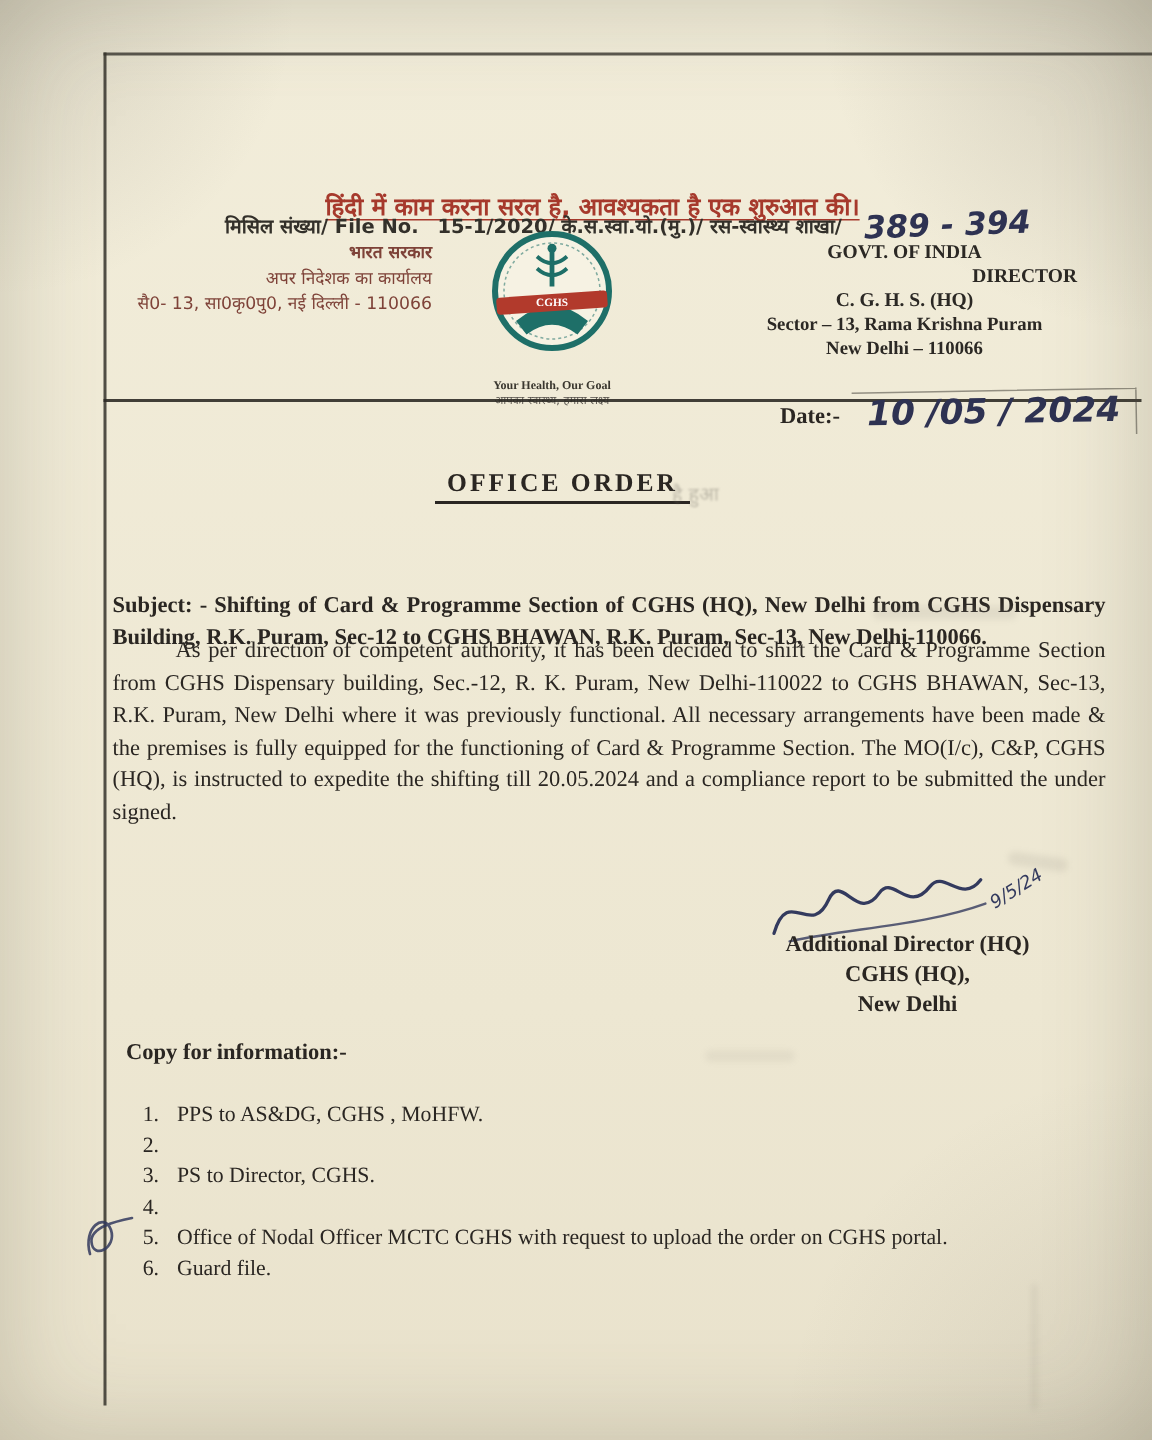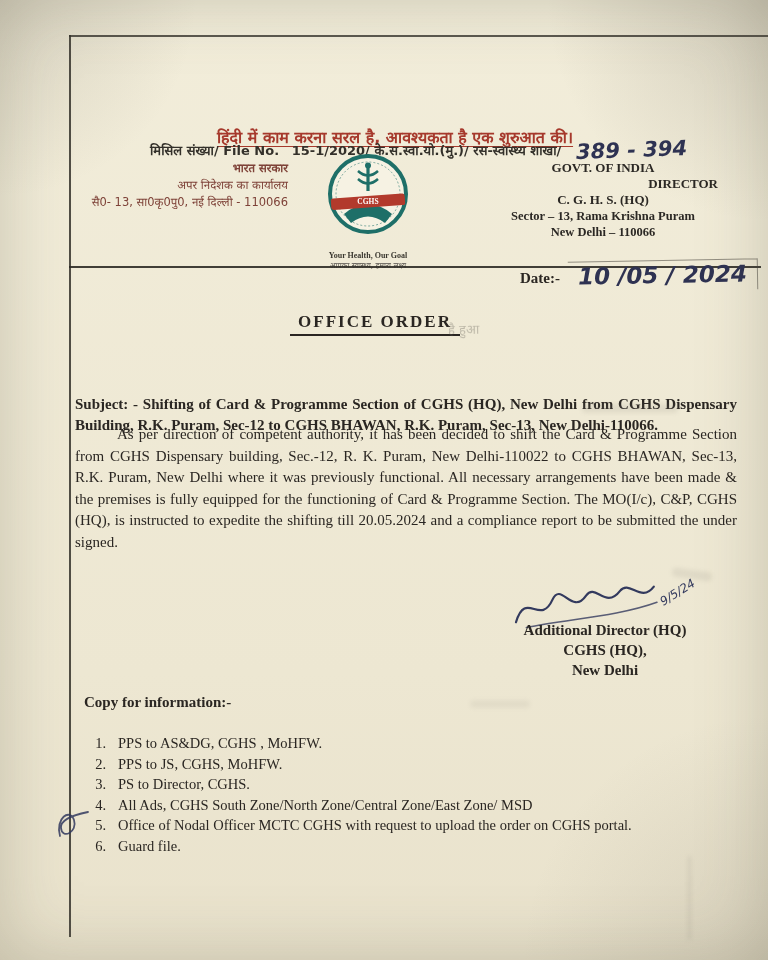--- a/index.html
+++ b/index.html
@@ -153,29 +153,27 @@
 
   <div class="copy-head">Copy for information:-</div>
 
   <ol class="copy-list">
     <li>
       <span class="num">1.</span>
       <span>PPS to AS&amp;DG, CGHS , MoHFW.</span>
     </li>
     <li>
       <span class="num">2.</span>
-      <span>PPS to JS, CGHS, MoHFW.</span>
     </li>
     <li>
       <span class="num">3.</span>
       <span>PS to Director, CGHS.</span>
     </li>
     <li>
       <span class="num">4.</span>
-      <span>All Ads, CGHS South Zone/North Zone/Central Zone/East Zone/ MSD</span>
     </li>
     <li>
       <span class="num">5.</span>
       <span>Office of Nodal Officer MCTC CGHS with request to upload the order on CGHS portal.</span>
     </li>
     <li>
       <span class="num">6.</span>
       <span>Guard file.</span>
     </li>
   </ol>

